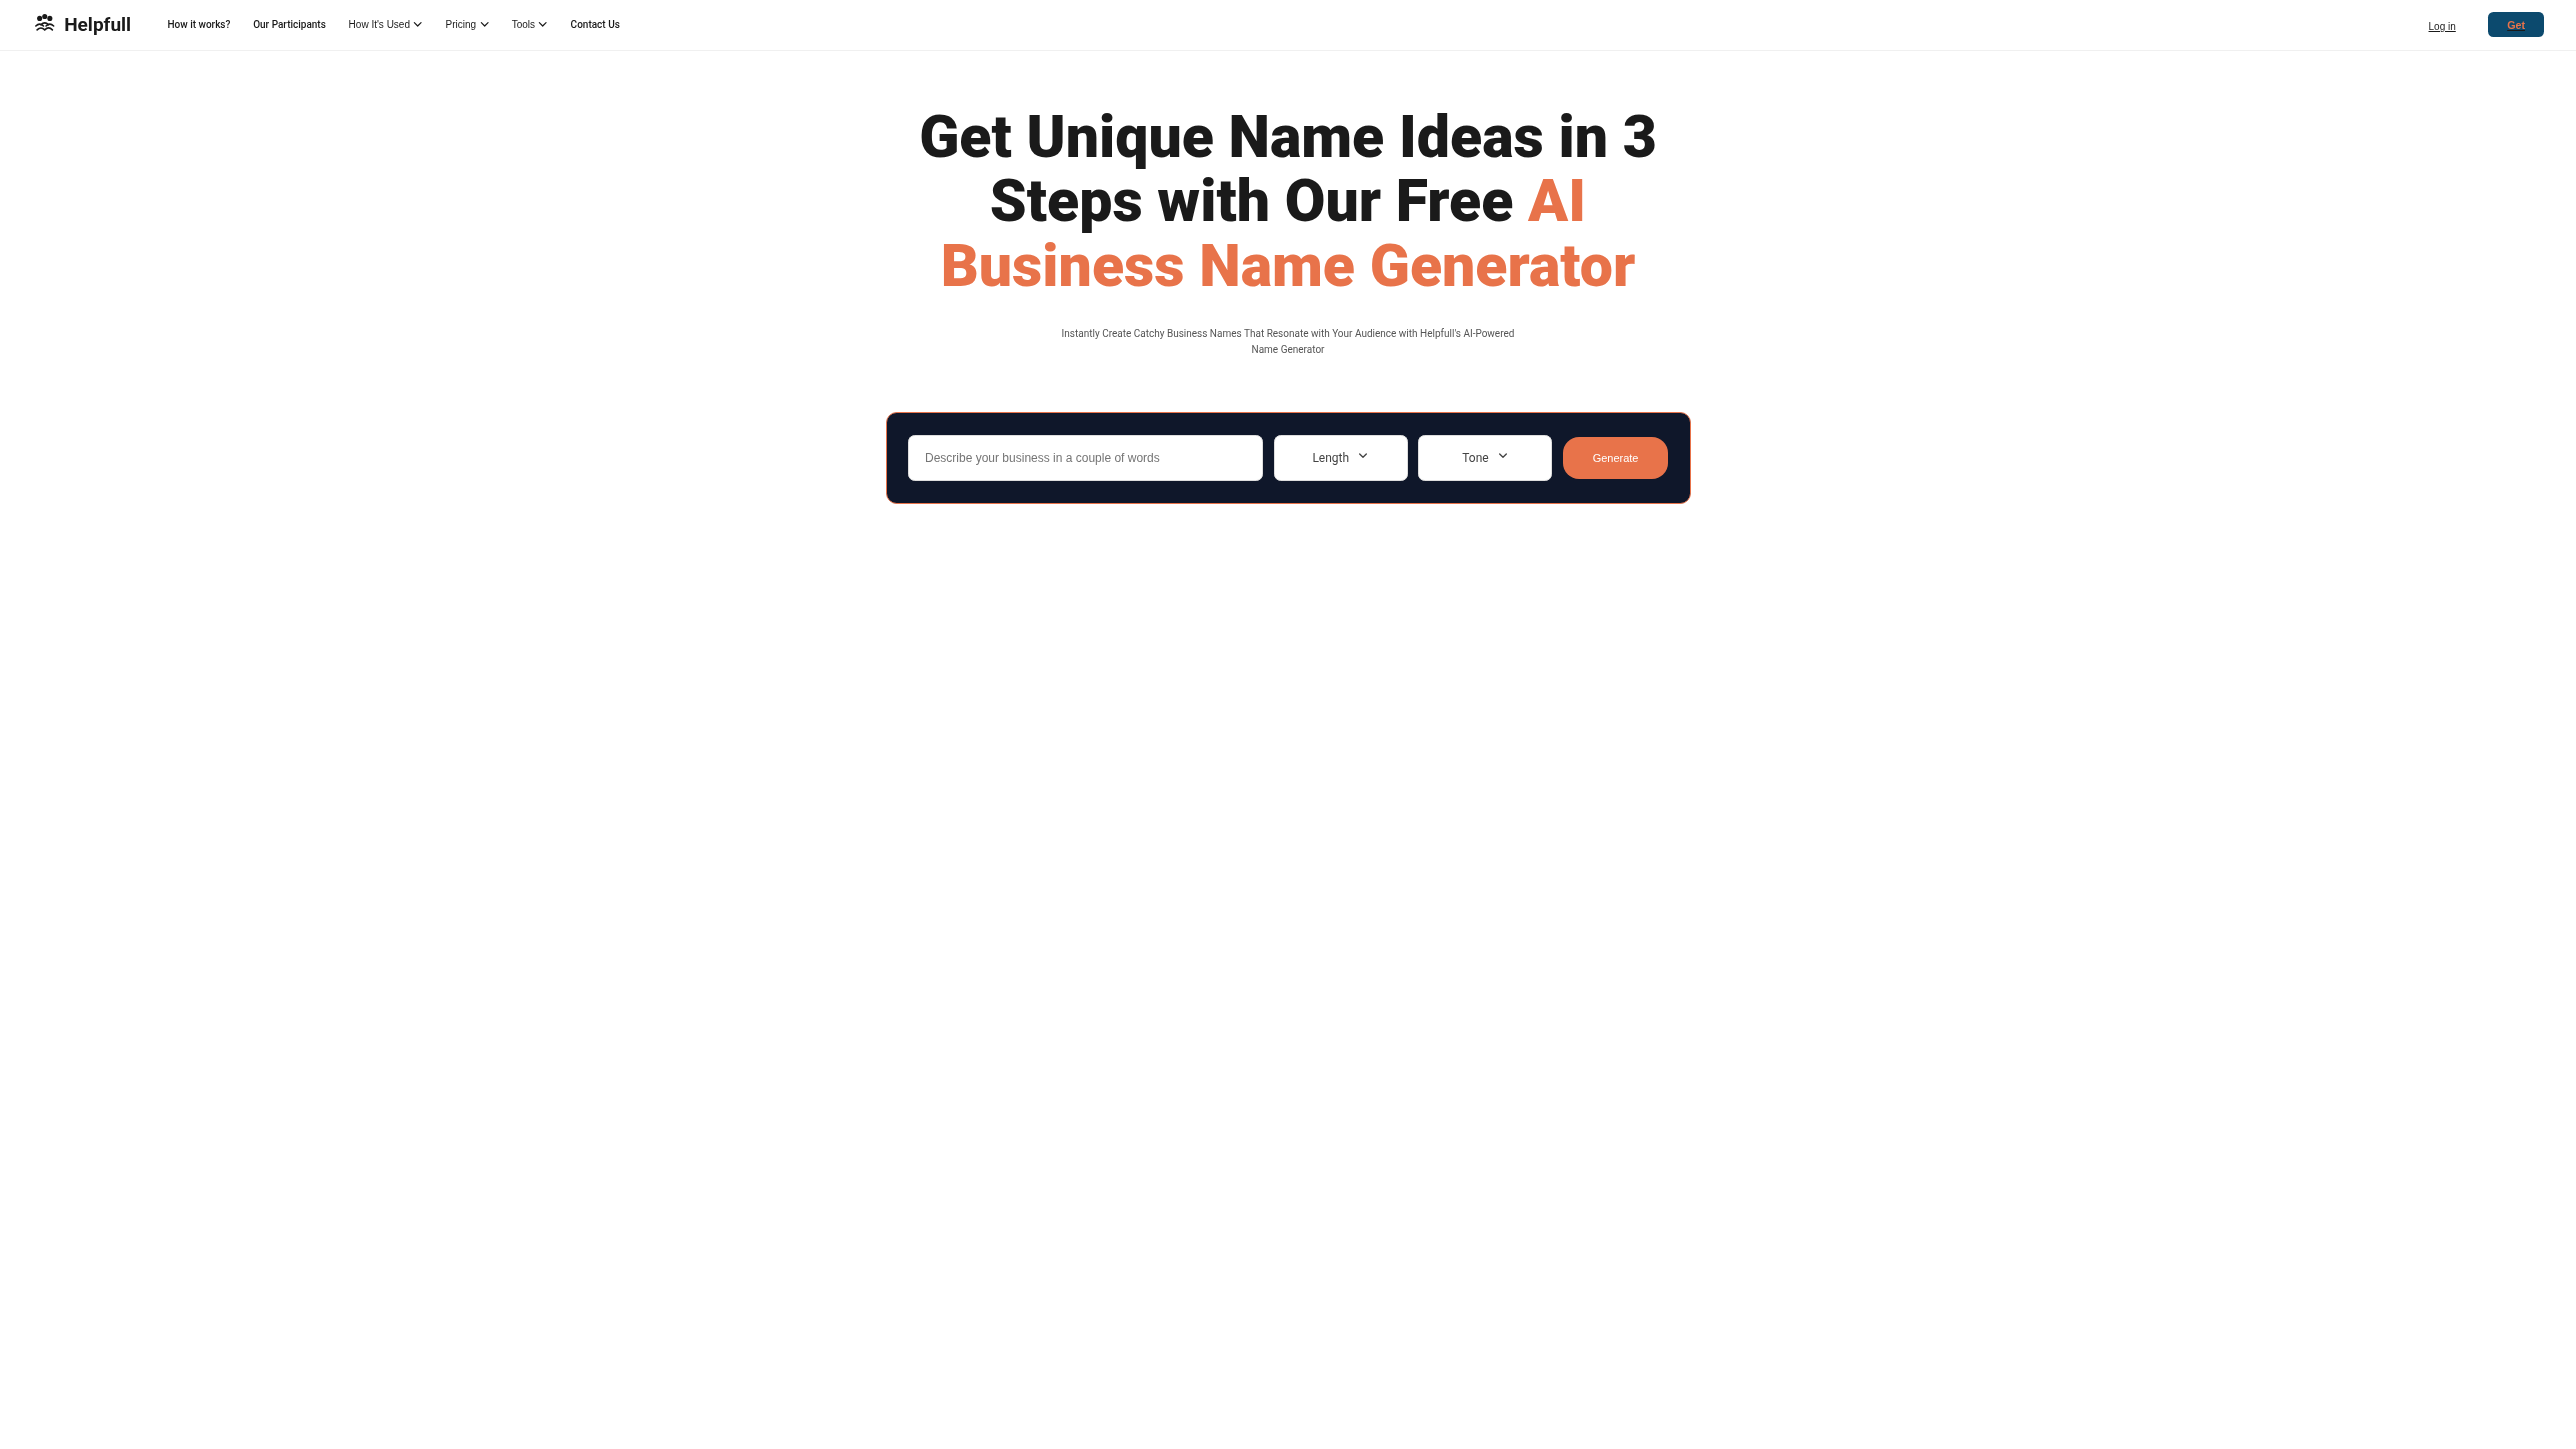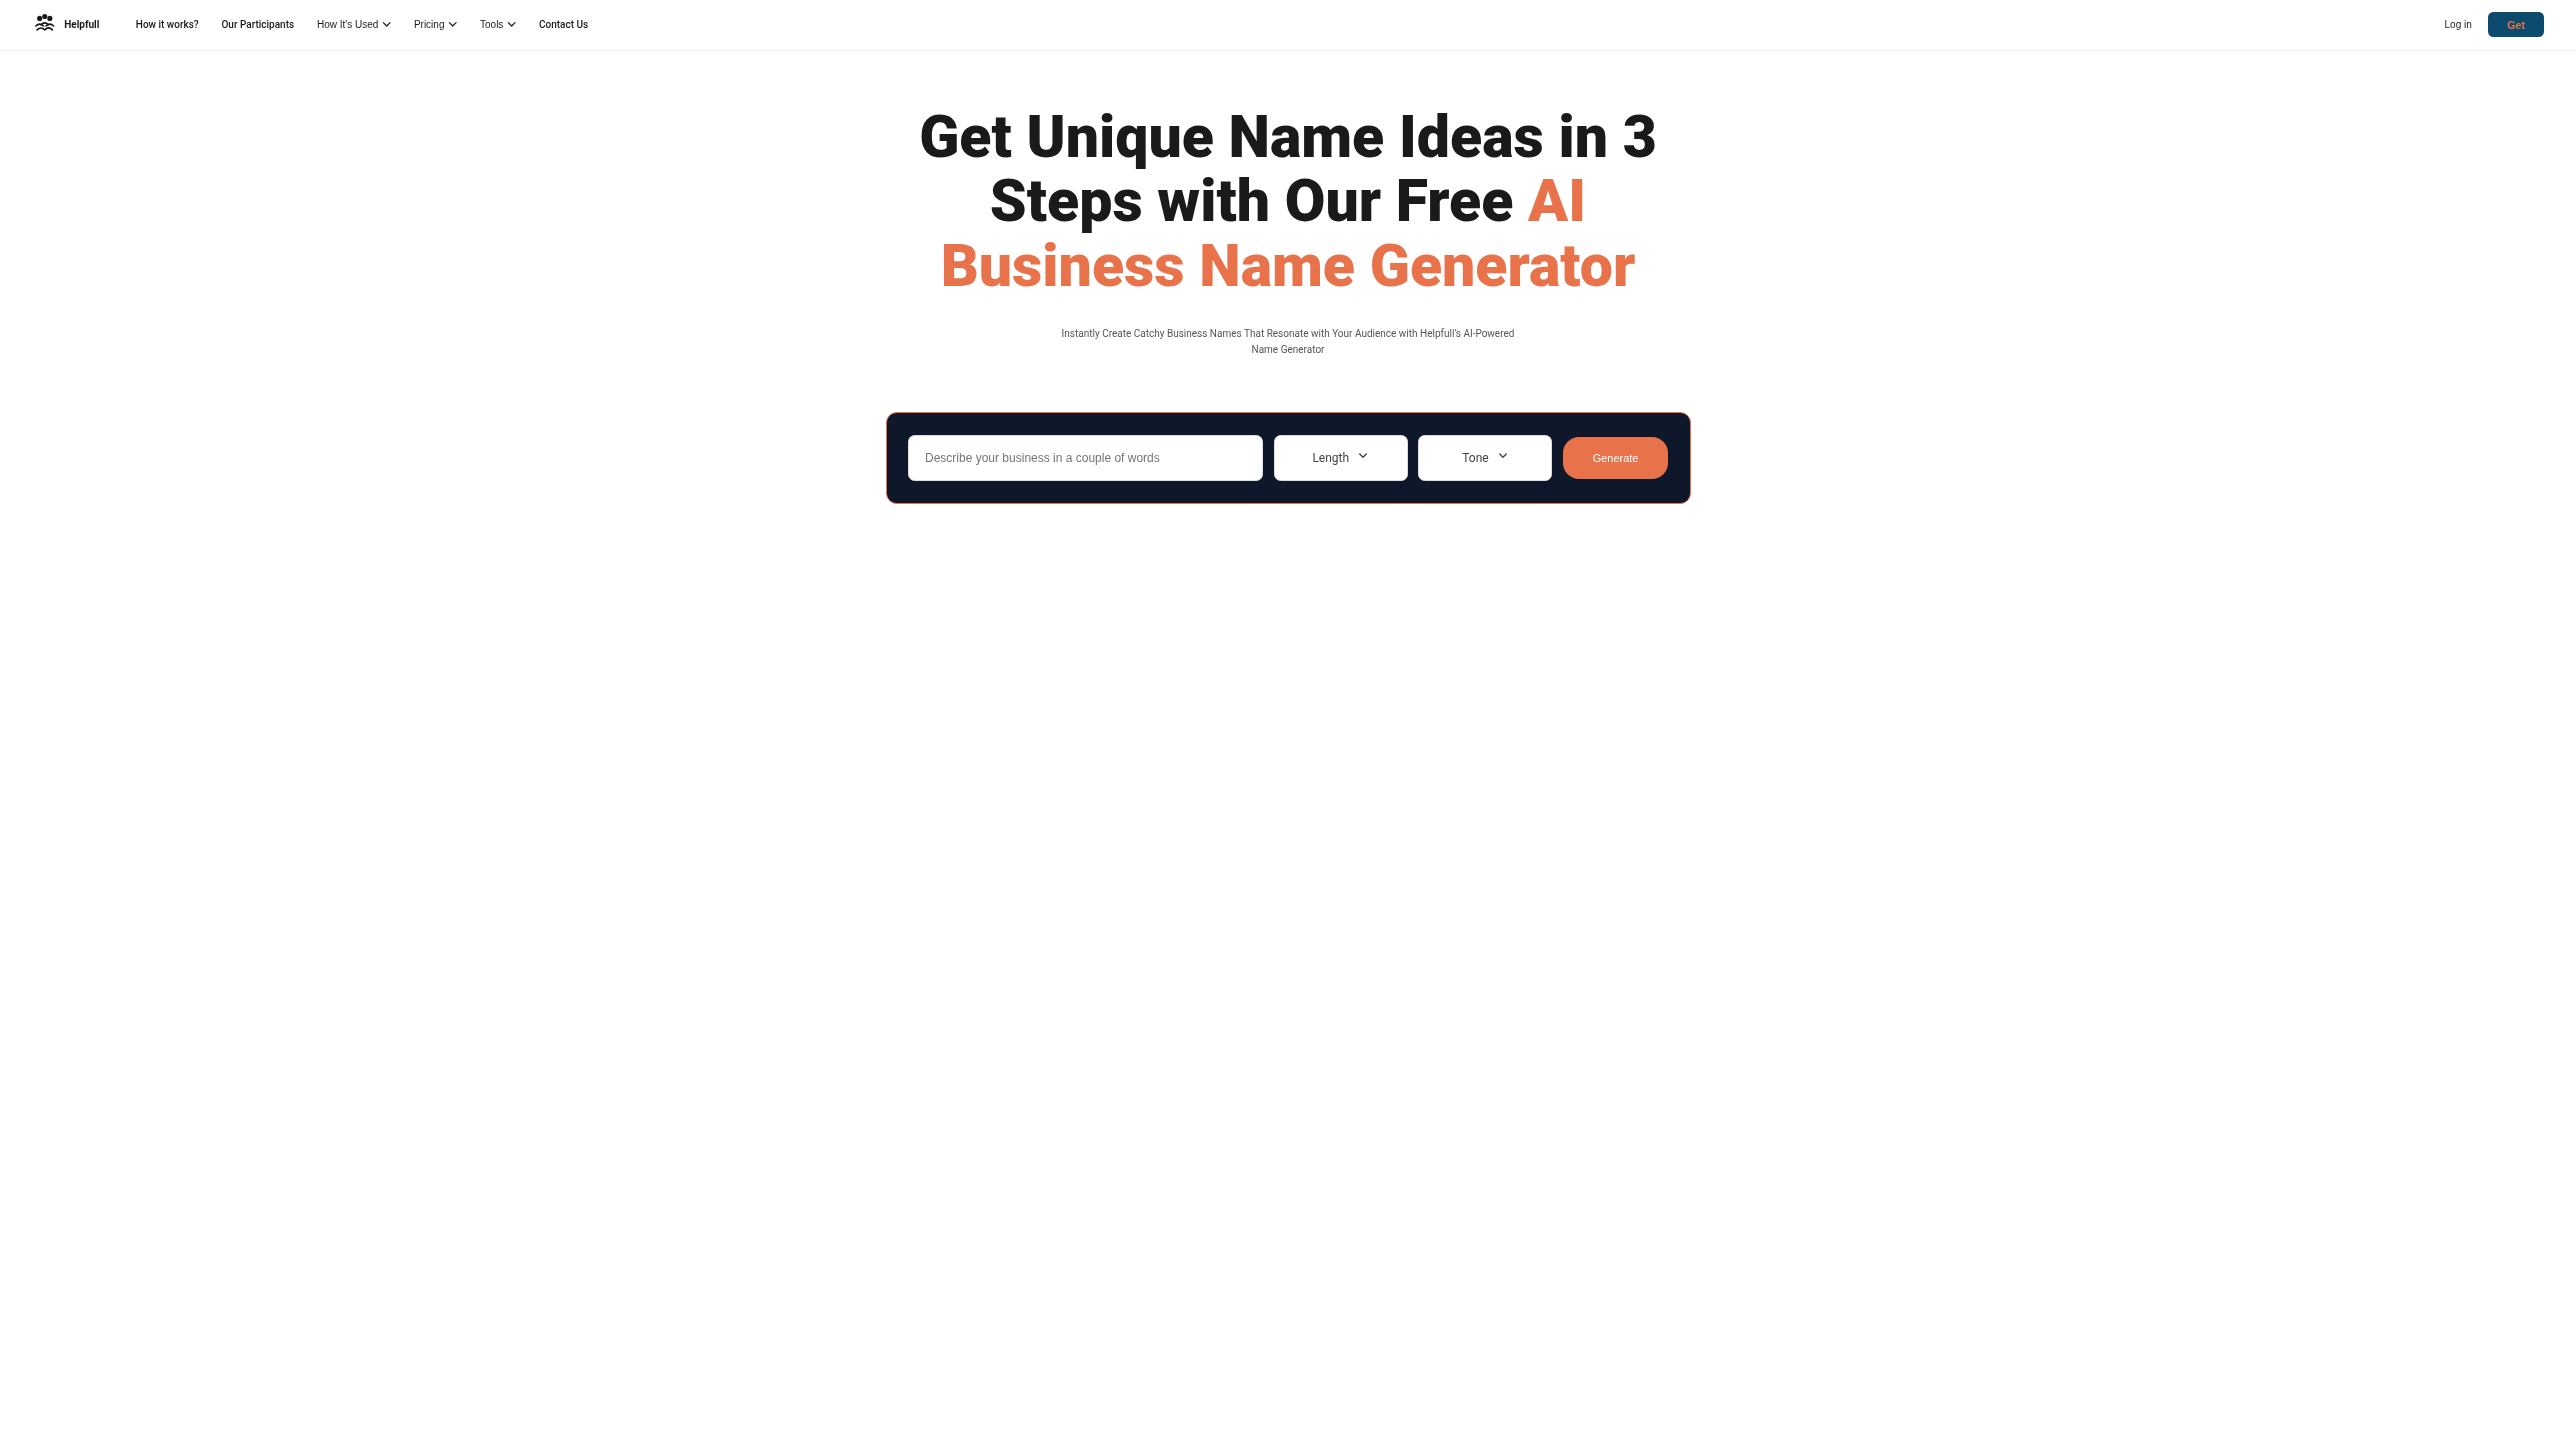--- a/index.html
+++ b/index.html
@@ -34,21 +34,21 @@
       gap: 27px;
     }
 
     .logo {
       display: flex;
       align-items: center;
       gap: 6.7px;
       text-decoration: none;
       color: #1a1a1a;
       font-weight: 700;
-      font-size: 10px;
+      font-size: 19px;
     }
 
     .logo-icon {
       display: flex;
       align-items: center;
       justify-content: center;
     }
 
     .logo-icon svg {
       width: 25.5px;
@@ -80,22 +80,23 @@
     }
 
     .chevron-down {
       display: inline-block;
       width: 9.4px;
       height: 9.4px;
     }
 
     .navbar-right {
       display: flex;
-      align-items: center;
-      gap: 7px;
+      align-items: flex-end;
+      gap: 23px;
+      text-decoration: underline;
     }
 
     .login-btn {
       font-size: 10px;
       font-weight: 500;
       color: #1a1a1a;
       background: none;
       border: none;
       cursor: pointer;
       padding: 5.4px 9.4px;

